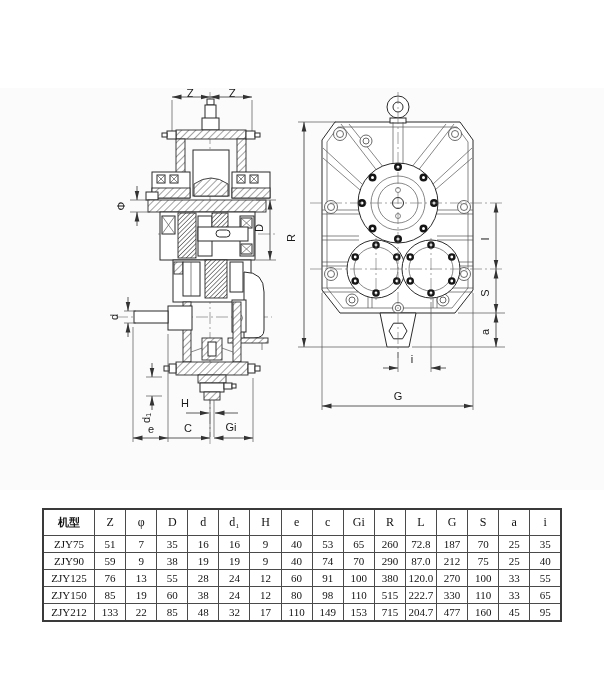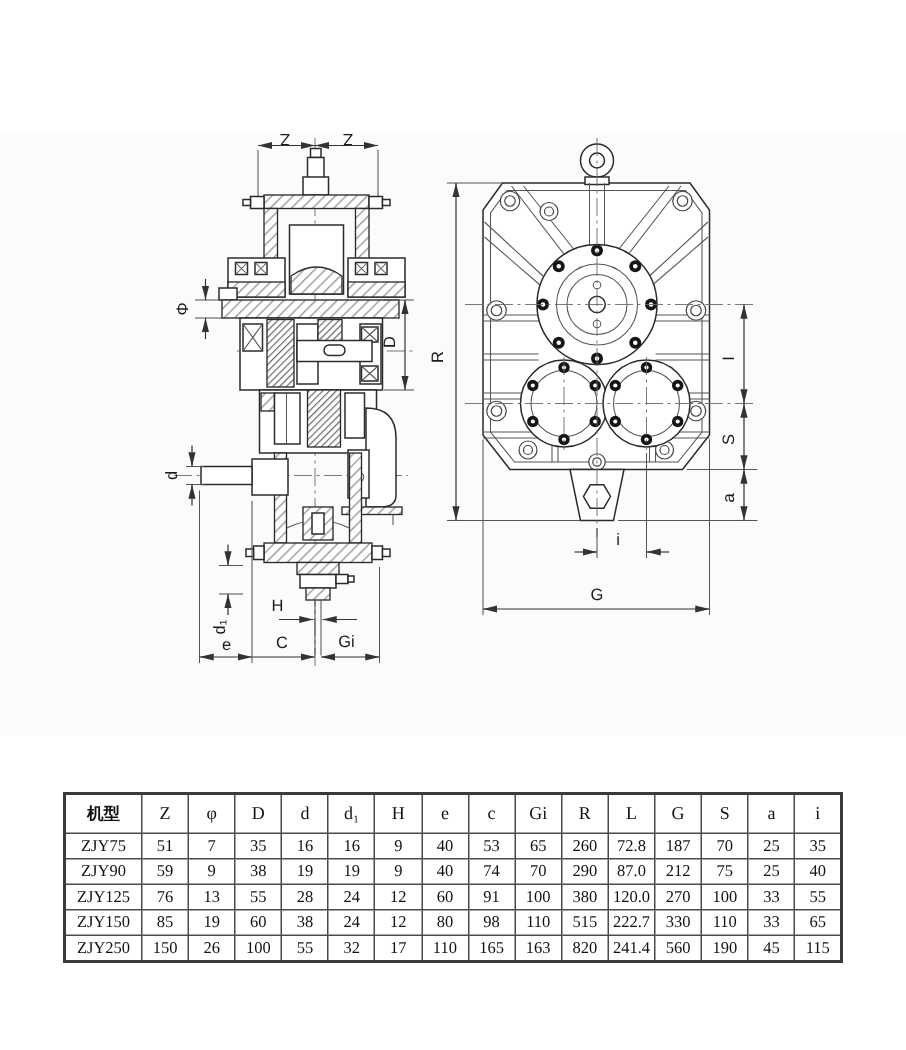--- a/index.html
+++ b/index.html
@@ -17,21 +17,21 @@
   .lbl{font:11px "Liberation Sans",sans-serif;fill:#1a1a1a;}
   .bolt{fill:#ffffff;stroke:#444444;stroke-width:0.8;}
   .hole{fill:#151515;stroke:none;}
   .holec{fill:#ffffff;stroke:none;}
 
   
   table.spec{
     position:absolute;left:42px;top:508px;width:520px;
     border-collapse:collapse;table-layout:fixed;
     font-family:"Liberation Serif",serif;font-size:11px;color:#111;
-    background:#ffffff;border:2px solid #3a3a3a;margin-top:20px;
+    background:#ffffff;border:2px solid #3a3a3a;
   }
   table.spec th,table.spec td{
     border:1px solid #4a4a4a;text-align:center;vertical-align:middle;
     padding:0;overflow:hidden;white-space:nowrap;
   }
   table.spec th{height:25px;font-weight:normal;font-size:12px;}
   table.spec td{height:16px;line-height:16px;}
   table.spec th.model-col{width:50px;font-weight:bold;font-size:11px;}
 </style>
 </head>
@@ -510,33 +510,33 @@
           <td>98</td>
           <td>110</td>
           <td>515</td>
           <td>222.7</td>
           <td>330</td>
           <td>110</td>
           <td>33</td>
           <td>65</td>
         </tr>
         <tr>
-          <td>ZJY250</td>
-          <td>150</td>
-          <td>26</td>
-          <td>100</td>
-          <td>55</td>
+          <td>ZJY212</td>
+          <td>133</td>
+          <td>22</td>
+          <td>85</td>
+          <td>48</td>
           <td>32</td>
           <td>17</td>
           <td>110</td>
-          <td>165</td>
-          <td>163</td>
-          <td>820</td>
-          <td>241.4</td>
-          <td>560</td>
-          <td>190</td>
+          <td>149</td>
+          <td>153</td>
+          <td>715</td>
+          <td>204.7</td>
+          <td>477</td>
+          <td>160</td>
           <td>45</td>
-          <td>115</td>
+          <td>95</td>
         </tr>
       </tbody>
   </table>
 
 </div>
 
 </body></html>

